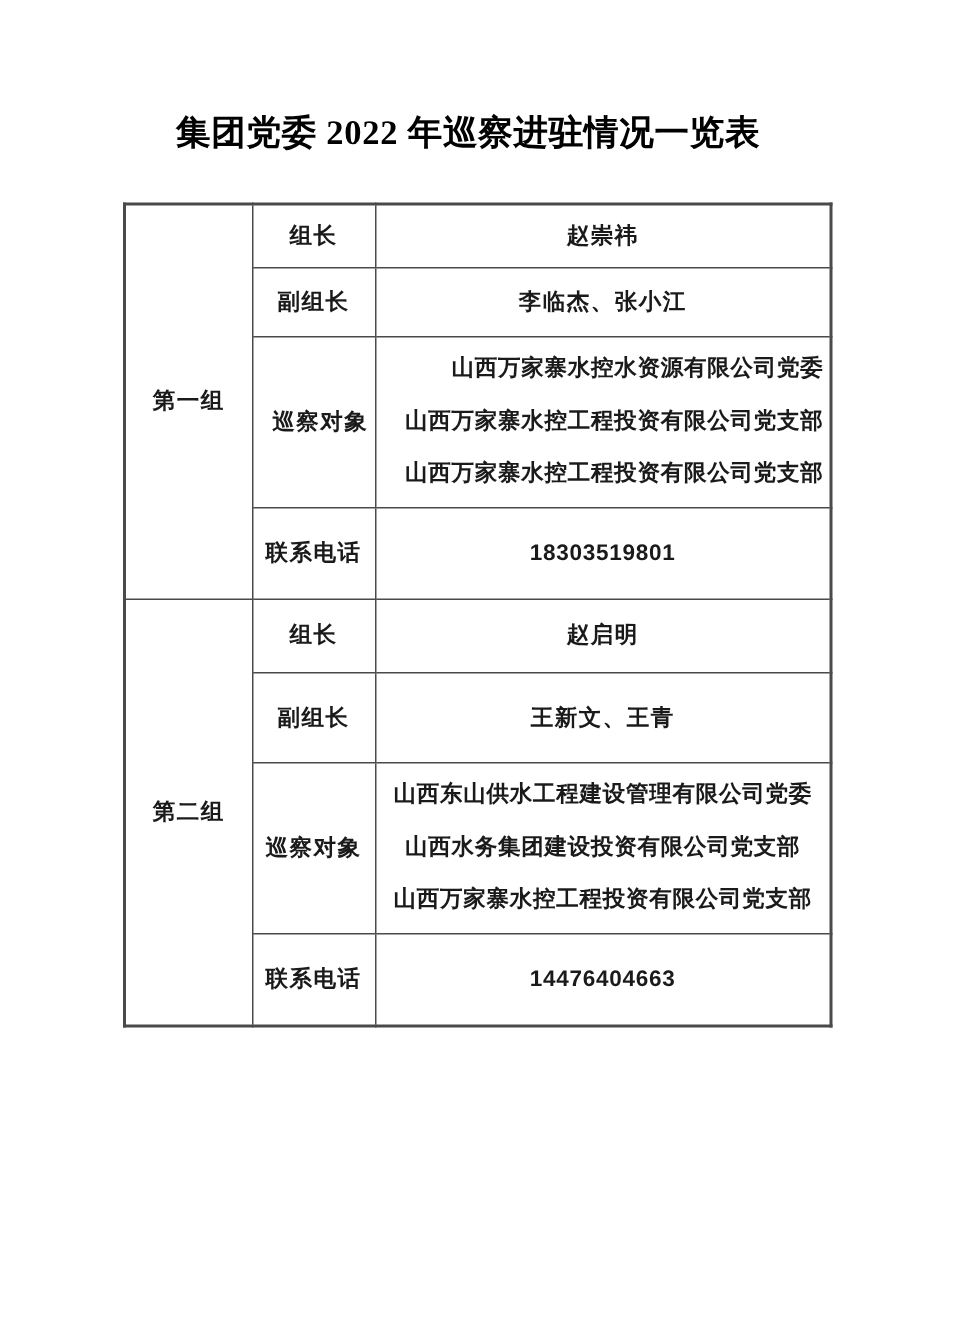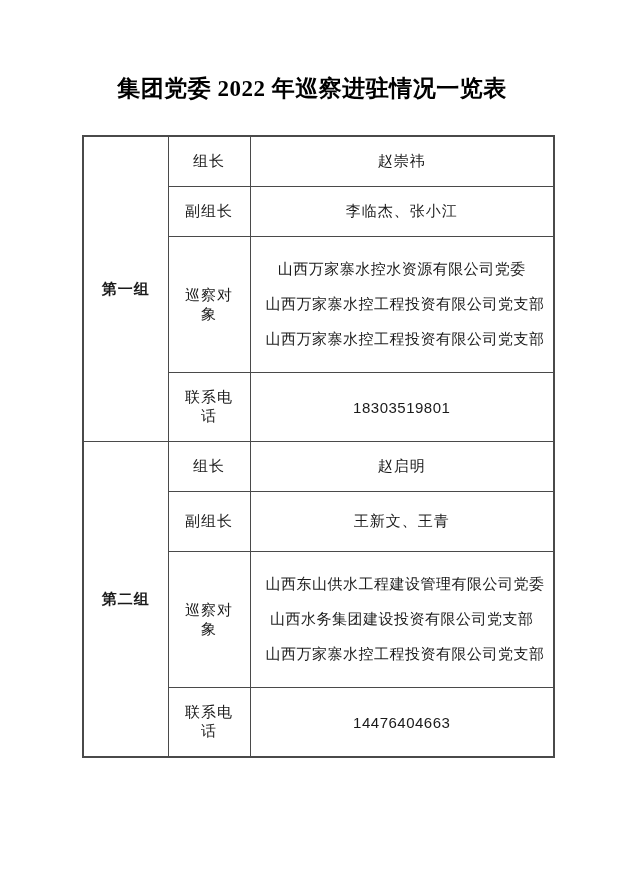--- a/index.html
+++ b/index.html
@@ -29,21 +29,22 @@
     left: 82px; top: 135px;
     width: 471px;
     border-collapse: collapse;
     table-layout: fixed;
   }
   table.insp td {
     border: 1px solid #4a4a4a;
     text-align: center;
     vertical-align: middle;
     font-size: 15px;
-    padding: 15px;
+    padding: 4px;
+    font-weight: bold;
   }
   table.insp { border: 2px solid #4a4a4a; }
   col.c1 { width: 85px; }
   col.c2 { width: 82px; }
   col.c3 { width: 304px; }
   td.group-cell {
     font-family: "Liberation Sans", sans-serif;
     font-weight: bold;
     font-size: 16px;
     letter-spacing: 1px;
@@ -64,21 +65,21 @@
     white-space: nowrap;
   }
   td.phone-cell {
     font-family: "Liberation Sans", sans-serif;
     font-size: 17px;
     letter-spacing: 0.5px;
   }
   
   tr.g1-r1 td { height: 42px; }
   tr.g1-r2 td { height: 46px; }
-  tr.g1-r3 td { height: 104px; }
+  tr.g1-r3 td { height: 104px; text-align: right; }
   tr.g1-r4 td { height: 61px; }
   tr.g2-r1 td { height: 49px; }
   tr.g2-r2 td { height: 60px; }
   tr.g2-r3 td { height: 106px; margin-left: 44px; }
   tr.g2-r4 td { height: 62px; }
 </style>
 </head>
 <body>
 
 <div class="title">集团党委 2022 年巡察进驻情况一览表</div>

